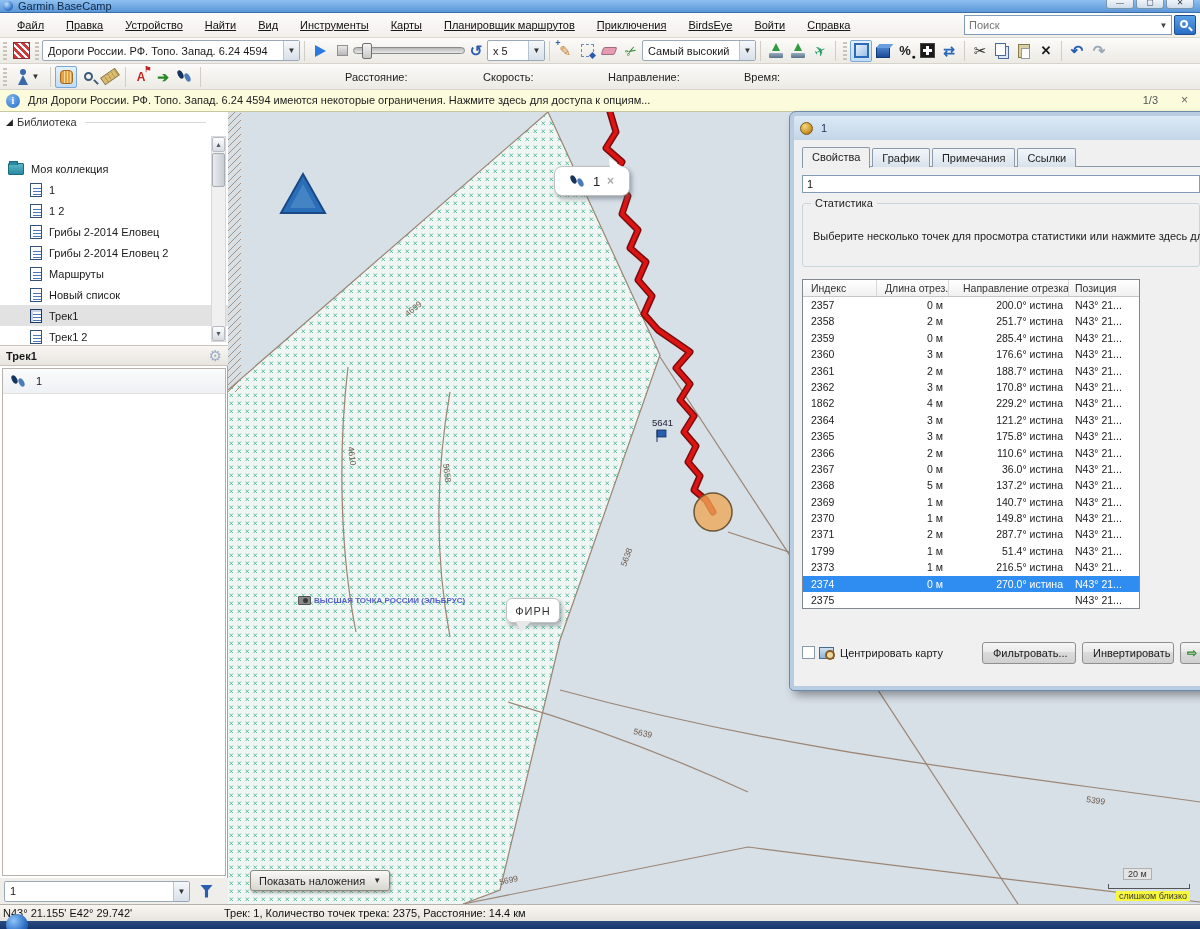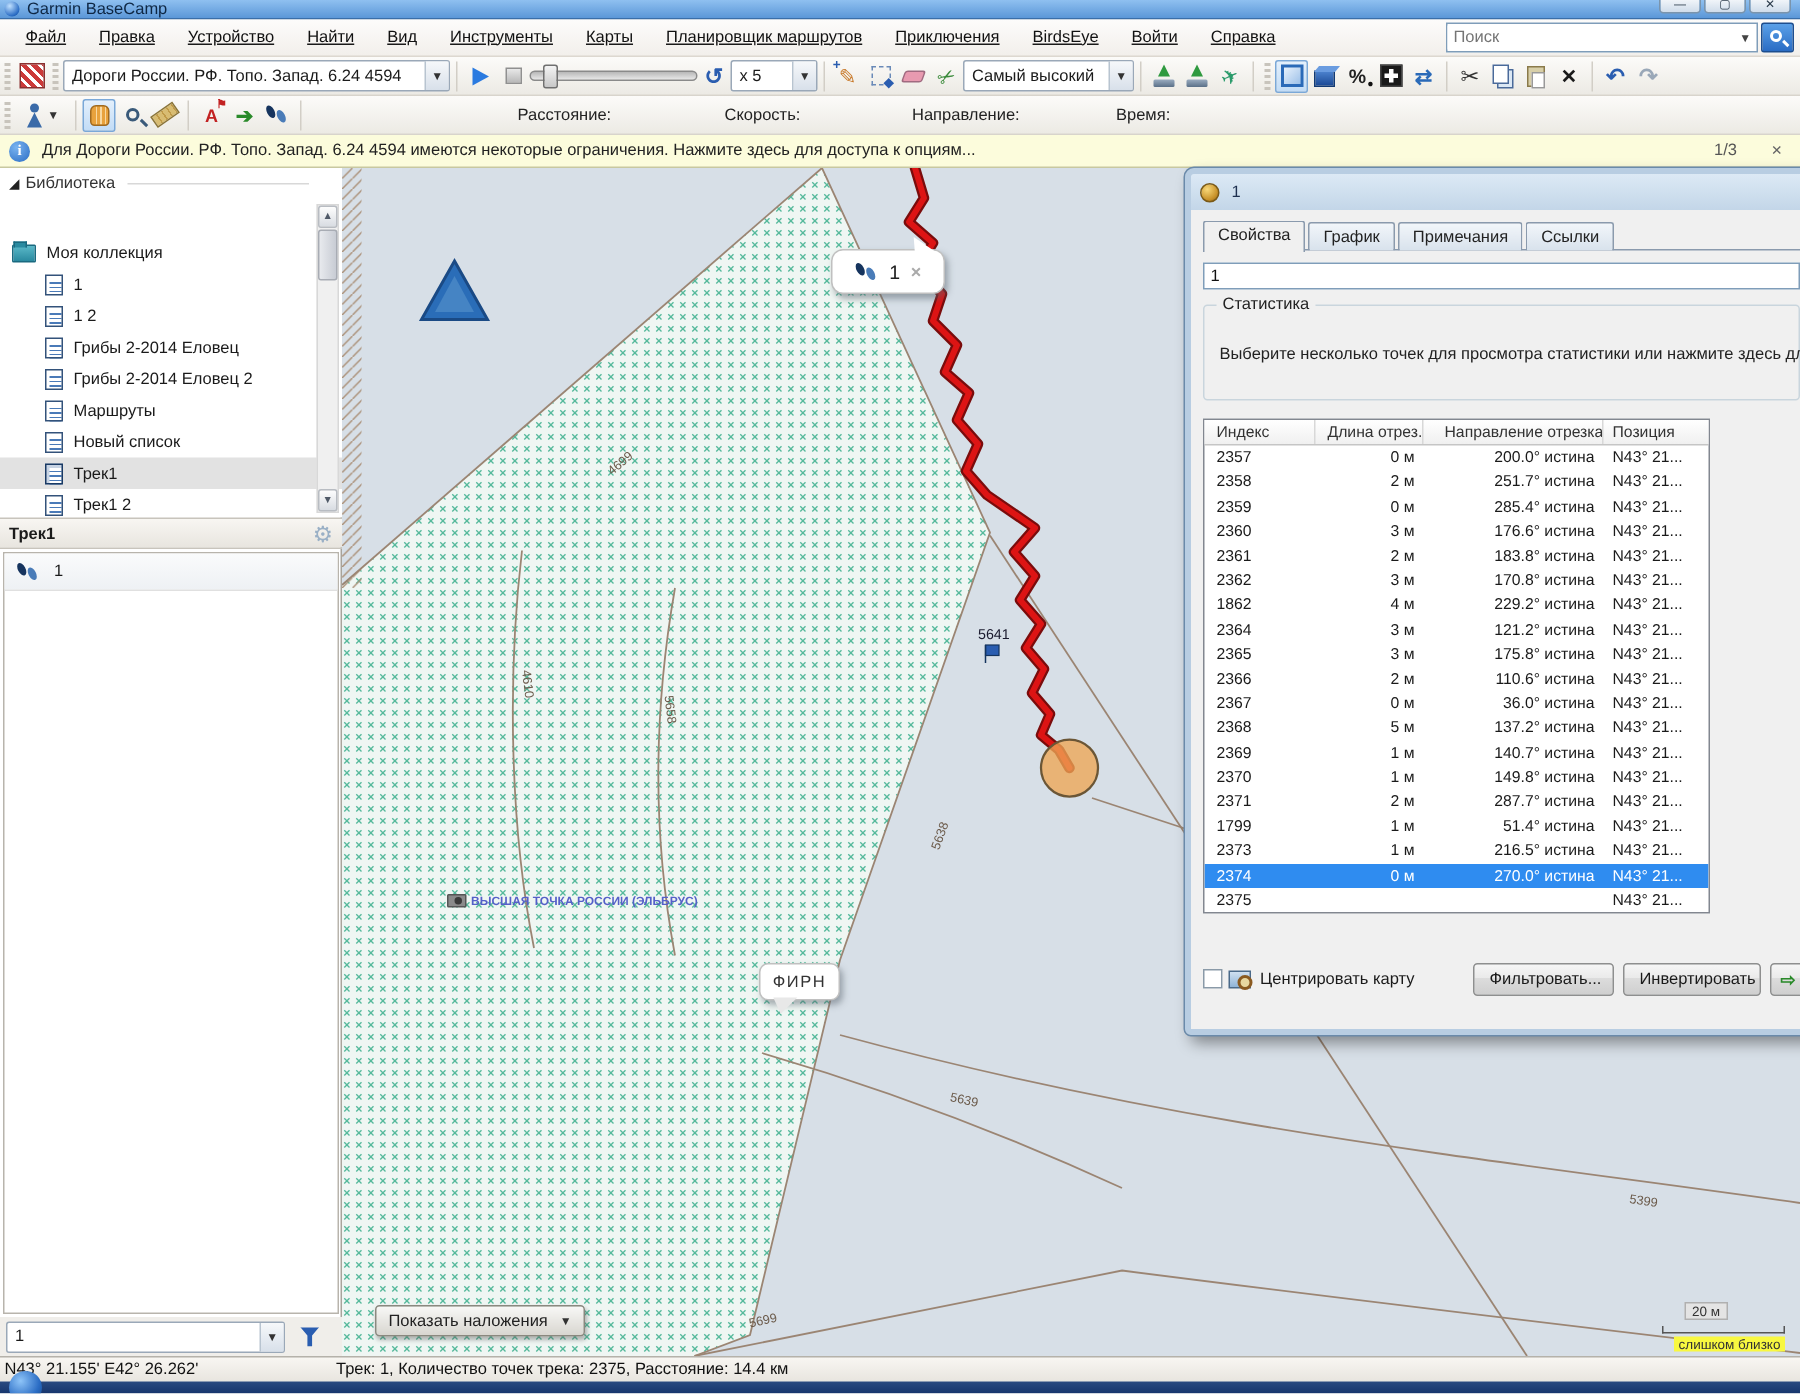--- a/index.html
+++ b/index.html
@@ -117,21 +117,21 @@
   .i-funnel { width:13px; height:13px; margin-left:10px; background:#2a5db0; clip-path:polygon(0 0,100% 0,62% 45%,62% 100%,38% 100%,38% 45%); }
 
   
   .map { position:absolute; left:228px; top:112px; width:972px; height:792px; background:#d7dfe7; overflow:hidden; }
   .map-svg { position:absolute; left:0; top:0; }
   .callout { position:absolute; background:#fff; border:1px solid #c0c0c0; border-radius:8px; box-shadow:2px 3px 4px rgba(90,100,110,.5); display:flex; align-items:center; justify-content:center; }
   .flag-callout { left:326px; top:54px; width:76px; height:30px; gap:7px; }
   .flag-callout:after { content:""; position:absolute; right:8px; top:-9px; width:0; height:0; border-left:5px solid transparent; border-right:9px solid transparent; border-bottom:10px solid #fff; transform:skewX(30deg); }
   .flag-num { font-size:13px; color:#222; }
   .flag-close { color:#aaa; font-size:12px; font-weight:bold; }
-  .firn-callout { left:278px; top:530px; width:54px; height:25px; border-radius:6px; }
+  .firn-callout { left:278px; top:486px; width:54px; height:25px; border-radius:6px; }
   .firn-callout:after { content:""; position:absolute; left:6px; bottom:-10px; width:0; height:0; border-right:6px solid transparent; border-left:10px solid transparent; border-top:11px solid #e8e8e8; transform:skewX(-25deg); }
   .firn-text { font-size:11px; color:#333; letter-spacing:1px; }
   .photo-label { position:absolute; left:70px; top:484px; display:flex; align-items:center; gap:3px; }
   .i-camera { width:13px; height:9px; background:#8a8a8a; border:1px solid #555; border-radius:1px; position:relative; }
   .i-camera:after { content:""; position:absolute; left:4px; top:1px; width:5px; height:5px; border-radius:50%; background:#3a3a3a; }
   .photo-text { font-size:8px; color:#5560c8; font-weight:bold; }
   .overlays-btn { position:absolute; left:22px; top:758px; height:21px; padding:0 8px; display:flex; align-items:center; gap:8px; background:linear-gradient(#f8f8f6,#d8d6d0); border:1px solid #8a887f; border-radius:3px; box-shadow:1px 2px 3px rgba(80,80,80,.4); color:#222; }
   .overlays-arrow { font-size:8px; color:#333; }
   .scale-label { position:absolute; left:895px; top:756px; padding:0 4px; background:#e4e4e4; border:1px solid #b0b0b0; font-size:9px; color:#333; }
   .scale-line { position:absolute; left:880px; top:772px; width:82px; height:5px; border-left:1px solid #555; border-right:1px solid #555; border-bottom:1px solid #555; }
@@ -550,21 +550,21 @@
             </div>
             <div class="trow">
               <div class="tc c0">2360</div>
               <div class="tc c1">3 м</div>
               <div class="tc c2">176.6° истина</div>
               <div class="tc c3">N43° 21...</div>
             </div>
             <div class="trow">
               <div class="tc c0">2361</div>
               <div class="tc c1">2 м</div>
-              <div class="tc c2">183.8° истина</div>
+              <div class="tc c2">188.7° истина</div>
               <div class="tc c3">N43° 21...</div>
             </div>
             <div class="trow">
               <div class="tc c0">2362</div>
               <div class="tc c1">3 м</div>
               <div class="tc c2">170.8° истина</div>
               <div class="tc c3">N43° 21...</div>
             </div>
             <div class="trow">
               <div class="tc c0">1862</div>
@@ -654,20 +654,20 @@
         <span class="btn btn-invert">Инвертировать</span>
         <span class="btn btn-clipped">
           <span class="i-routearrow">⇨</span>
 
         </span>
       </div>
     </div>
   </div>
 
   <div class="statusbar">
-    <span class="sb-coords">N43° 21.155' E42° 26.262'</span>
+    <span class="sb-coords">N43° 21.155' E42° 29.742'</span>
     <span class="sb-info">Трек: 1, Количество точек трека: 2375, Расстояние: 14.4 км</span>
   </div>
   <div class="taskstrip">
     <span class="orb"></span>
   </div>
 
 </div>
 
 </body></html>

